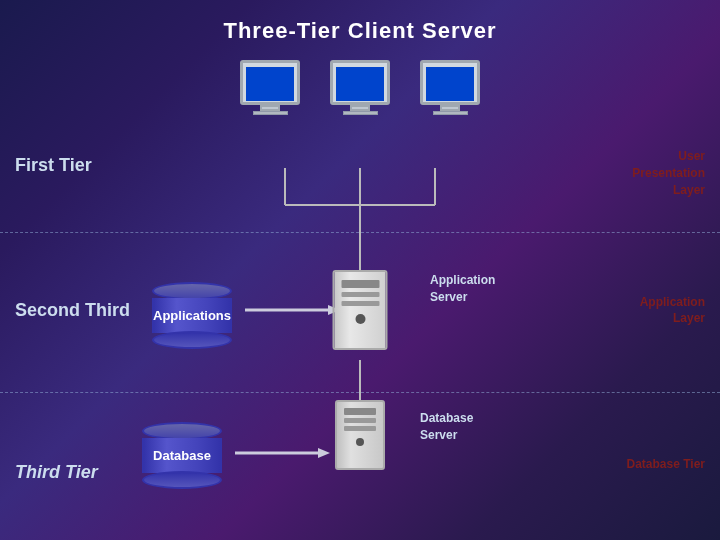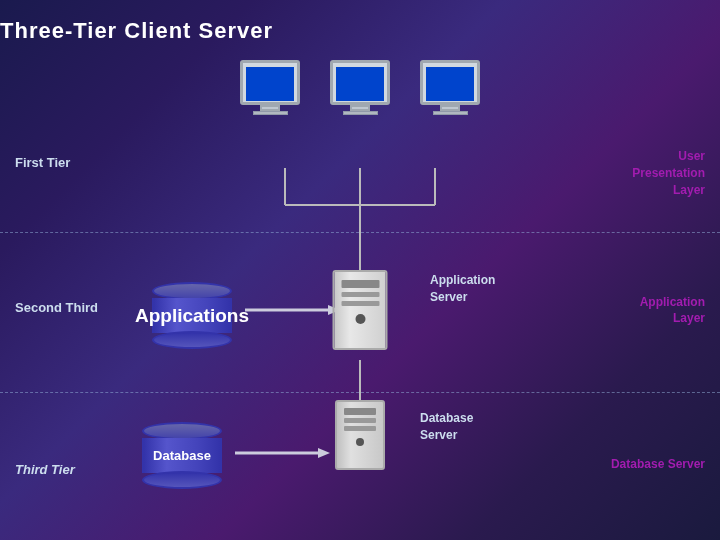--- a/index.html
+++ b/index.html
@@ -7,21 +7,21 @@
     body {
       width: 720px;
       height: 540px;
       overflow: hidden;
       background: linear-gradient(135deg, #1a1a4e 0%, #2a1a5e 20%, #3a2a7e 40%, #4a1a6e 60%, #2a1a4e 80%, #1a1a3e 100%);
       font-family: Arial, sans-serif;
       position: relative;
     }
 
     .page-title {
-      text-align: left;
+      text-align: center;
       color: white;
       font-size: 22px;
       font-weight: bold;
       padding: 18px 0 10px 0;
       letter-spacing: 1px;
     }
 
     
     .divider {
       position: absolute;
@@ -29,29 +29,29 @@
       right: 0;
       height: 1px;
       border-top: 1px dashed rgba(150, 180, 220, 0.5);
     }
 
     
     .tier-label {
       position: absolute;
       left: 15px;
       color: #cde;
-      font-size: 13px;
+      font-size: 18px;
       font-weight: bold;
     }
 
     
     .layer-label {
       position: absolute;
       right: 15px;
-      color: #a21caf;
+      color: #7f1d1d;
       font-size: 12px;
       font-weight: bold;
       line-height: 1.3;
       text-align: right;
     }
 
     
     .computers-row {
       position: absolute;
       top: 60px;
@@ -272,41 +272,41 @@
 
 <div class="divider" style="top: 232px;"></div>
 
 <div class="tier-label" style="top: 300px;">Second Third</div>
 
 <div class="layer-label" style="top: 295px;">Application<br>Layer</div>
 
 <div class="cylinder" style="left: 152px; top: 282px;">
   <div class="cyl-top"></div>
   <div class="cyl-body" style="display:flex; align-items:center; justify-content:center;">
-    <span style="color:white; font-size:19px; font-weight:bold; text-align:center;">Applications</span>
+    <span style="color:white; font-size:13px; font-weight:bold; text-align:center;">Applications</span>
   </div>
   <div class="cyl-bottom"></div>
 </div>
 
 <div class="app-server">
   <div class="tower">
     <div class="tower-slot"></div>
     <div class="tower-slot2"></div>
     <div class="tower-slot2"></div>
     <div class="tower-btn"></div>
   </div>
 </div>
 
 <div style="position:absolute; top: 272px; left: 430px; color:#cde; font-size:12px; font-weight:bold; line-height:1.4;">Application<br>Server</div>
 
 <div class="divider" style="top: 392px;"></div>
 
 <div class="tier-label" style="top: 462px; font-style: italic;">Third Tier</div>
 
-<div class="layer-label" style="top: 457px;">Database Server</div>
+<div class="layer-label" style="top: 457px;">Database Tier</div>
 
 <div class="cylinder" style="left: 142px; top: 422px;">
   <div class="cyl-top"></div>
   <div class="cyl-body" style="display:flex; align-items:center; justify-content:center;">
     <span style="color:white; font-size:13px; font-weight:bold; text-align:center;">Database</span>
   </div>
   <div class="cyl-bottom"></div>
 </div>
 
 <div class="db-server">

